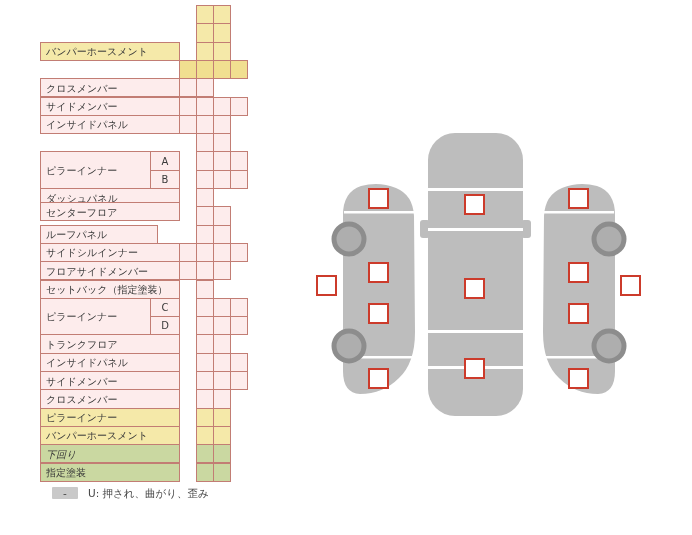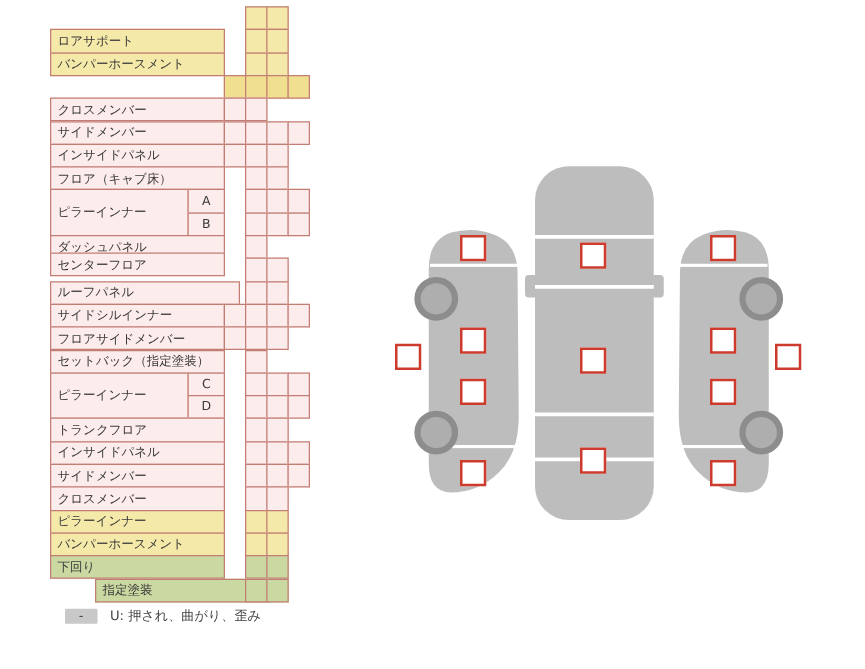--- a/index.html
+++ b/index.html
@@ -50,21 +50,20 @@
   .lg-desc{margin-left:6px;width:312px;line-height:13.5px}
 </style>
 </head>
 <body>
 
 <div id="stage">
 
   <div id="parts-table">
       <div class="tcell cell c-yellow" style="left: 156px; top: 0px; width: 18px; height: 19.3px;"></div>
       <div class="tcell cell c-yellow" style="left: 173px; top: 0px; width: 18px; height: 19.3px;"></div>
-      <div class="tcell lab c-yellow" style="left: 0px; top: 18.3px; width: 140px; height: 19.3px;">ロアサポート</div>
       <div class="tcell cell c-yellow" style="left: 156px; top: 18.3px; width: 18px; height: 19.3px;"></div>
       <div class="tcell cell c-yellow" style="left: 173px; top: 18.3px; width: 18px; height: 19.3px;"></div>
       <div class="tcell lab c-yellow" style="left: 0px; top: 36.6px; width: 140px; height: 19.3px;">バンパーホースメント</div>
       <div class="tcell cell c-yellow" style="left: 156px; top: 36.6px; width: 18px; height: 19.3px;"></div>
       <div class="tcell cell c-yellow" style="left: 173px; top: 36.6px; width: 18px; height: 19.3px;"></div>
       <div class="tcell cell c-gold" style="left: 139px; top: 54.9px; width: 18px; height: 19.3px;"></div>
       <div class="tcell cell c-gold" style="left: 156px; top: 54.9px; width: 18px; height: 19.3px;"></div>
       <div class="tcell cell c-gold" style="left: 173px; top: 54.9px; width: 18px; height: 19.3px;"></div>
       <div class="tcell cell c-gold" style="left: 190px; top: 54.9px; width: 18px; height: 19.3px;"></div>
       <div class="tcell lab c-pink" style="left: 0px; top: 73.2px; width: 140px; height: 19.3px;">クロスメンバー</div>
@@ -72,38 +71,37 @@
       <div class="tcell cell c-pink" style="left: 156px; top: 73.2px; width: 18px; height: 19.3px;"></div>
       <div class="tcell lab c-pink" style="left: 0px; top: 91.5px; width: 140px; height: 19.3px;">サイドメンバー</div>
       <div class="tcell cell c-pink" style="left: 139px; top: 91.5px; width: 18px; height: 19.3px;"></div>
       <div class="tcell cell c-pink" style="left: 156px; top: 91.5px; width: 18px; height: 19.3px;"></div>
       <div class="tcell cell c-pink" style="left: 173px; top: 91.5px; width: 18px; height: 19.3px;"></div>
       <div class="tcell cell c-pink" style="left: 190px; top: 91.5px; width: 18px; height: 19.3px;"></div>
       <div class="tcell lab c-pink" style="left: 0px; top: 109.8px; width: 140px; height: 19.3px;">インサイドパネル</div>
       <div class="tcell cell c-pink" style="left: 139px; top: 109.8px; width: 18px; height: 19.3px;"></div>
       <div class="tcell cell c-pink" style="left: 156px; top: 109.8px; width: 18px; height: 19.3px;"></div>
       <div class="tcell cell c-pink" style="left: 173px; top: 109.8px; width: 18px; height: 19.3px;"></div>
-      <div class="tcell lab c-pink" style="left: 0px; top: 128.1px; width: 140px; height: 19.3px;">フロア（キャブ床）</div>
       <div class="tcell cell c-pink" style="left: 156px; top: 128.1px; width: 18px; height: 19.3px;"></div>
       <div class="tcell cell c-pink" style="left: 173px; top: 128.1px; width: 18px; height: 19.3px;"></div>
       <div class="tcell lab c-pink span" style="left: 0px; top: 146.4px; width: 111px; height: 37.6px;">ピラーインナー</div>
       <div class="tcell sub c-pink" style="left: 110px; top: 146.4px; width: 30px; height: 19.3px;">A</div>
       <div class="tcell cell c-pink" style="left: 156px; top: 146.4px; width: 18px; height: 19.3px;"></div>
       <div class="tcell cell c-pink" style="left: 173px; top: 146.4px; width: 18px; height: 19.3px;"></div>
       <div class="tcell cell c-pink" style="left: 190px; top: 146.4px; width: 18px; height: 19.3px;"></div>
       <div class="tcell sub c-pink" style="left: 110px; top: 164.7px; width: 30px; height: 19.3px;">B</div>
       <div class="tcell cell c-pink" style="left: 156px; top: 164.7px; width: 18px; height: 19.3px;"></div>
       <div class="tcell cell c-pink" style="left: 173px; top: 164.7px; width: 18px; height: 19.3px;"></div>
       <div class="tcell cell c-pink" style="left: 190px; top: 164.7px; width: 18px; height: 19.3px;"></div>
       <div class="tcell lab c-pink" style="left: 0px; top: 183px; width: 140px; height: 19.3px;">ダッシュパネル</div>
       <div class="tcell cell c-pink" style="left: 156px; top: 183px; width: 18px; height: 19.3px;"></div>
       <div class="tcell lab c-pink" style="left: 0px; top: 197px; width: 140px; height: 19.3px;">センターフロア</div>
       <div class="tcell cell c-pink" style="left: 156px; top: 201.3px; width: 18px; height: 19.3px;"></div>
       <div class="tcell cell c-pink" style="left: 173px; top: 201.3px; width: 18px; height: 19.3px;"></div>
-      <div class="tcell lab c-pink" style="left: 0px; top: 219.6px; width: 152px; height: 19.3px;">ルーフパネル</div>
+      <div class="tcell lab c-pink" style="left: 0px; top: 219.6px; width: 118px; height: 19.3px;">ルーフパネル</div>
       <div class="tcell cell c-pink" style="left: 156px; top: 219.6px; width: 18px; height: 19.3px;"></div>
       <div class="tcell cell c-pink" style="left: 173px; top: 219.6px; width: 18px; height: 19.3px;"></div>
       <div class="tcell lab c-pink" style="left: 0px; top: 237.9px; width: 140px; height: 19.3px;">サイドシルインナー</div>
       <div class="tcell cell c-pink" style="left: 139px; top: 237.9px; width: 18px; height: 19.3px;"></div>
       <div class="tcell cell c-pink" style="left: 156px; top: 237.9px; width: 18px; height: 19.3px;"></div>
       <div class="tcell cell c-pink" style="left: 173px; top: 237.9px; width: 18px; height: 19.3px;"></div>
       <div class="tcell cell c-pink" style="left: 190px; top: 237.9px; width: 18px; height: 19.3px;"></div>
       <div class="tcell lab c-pink" style="left: 0px; top: 256.2px; width: 140px; height: 19.3px;">フロアサイドメンバー</div>
       <div class="tcell cell c-pink" style="left: 139px; top: 256.2px; width: 18px; height: 19.3px;"></div>
       <div class="tcell cell c-pink" style="left: 156px; top: 256.2px; width: 18px; height: 19.3px;"></div>
@@ -132,24 +130,24 @@
       <div class="tcell cell c-pink" style="left: 190px; top: 366px; width: 18px; height: 19.3px;"></div>
       <div class="tcell lab c-pink" style="left: 0px; top: 384.3px; width: 140px; height: 19.3px;">クロスメンバー</div>
       <div class="tcell cell c-pink" style="left: 156px; top: 384.3px; width: 18px; height: 19.3px;"></div>
       <div class="tcell cell c-pink" style="left: 173px; top: 384.3px; width: 18px; height: 19.3px;"></div>
       <div class="tcell lab c-yellow" style="left: 0px; top: 402.6px; width: 140px; height: 19.3px;">ピラーインナー</div>
       <div class="tcell cell c-yellow" style="left: 156px; top: 402.6px; width: 18px; height: 19.3px;"></div>
       <div class="tcell cell c-yellow" style="left: 173px; top: 402.6px; width: 18px; height: 19.3px;"></div>
       <div class="tcell lab c-yellow" style="left: 0px; top: 420.9px; width: 140px; height: 19.3px;">バンパーホースメント</div>
       <div class="tcell cell c-yellow" style="left: 156px; top: 420.9px; width: 18px; height: 19.3px;"></div>
       <div class="tcell cell c-yellow" style="left: 173px; top: 420.9px; width: 18px; height: 19.3px;"></div>
-      <div class="tcell lab c-green" style="left: 0px; top: 439.2px; width: 140px; height: 19.3px;">下回り</div>
+      <div class="tcell lab c-green" style="left: 0px; top: 439.2px; width: 140px; height: 19.3px; font-style: italic;">下回り</div>
       <div class="tcell cell c-green" style="left: 156px; top: 439.2px; width: 18px; height: 19.3px;"></div>
       <div class="tcell cell c-green" style="left: 173px; top: 439.2px; width: 18px; height: 19.3px;"></div>
-      <div class="tcell lab c-green" style="left: 0px; top: 457.5px; width: 140px; height: 19.3px; margin-left: 36px;">指定塗装</div>
+      <div class="tcell lab c-green" style="left: 0px; top: 457.5px; width: 140px; height: 19.3px;">指定塗装</div>
       <div class="tcell cell c-green" style="left: 156px; top: 457.5px; width: 18px; height: 19.3px;"></div>
       <div class="tcell cell c-green" style="left: 173px; top: 457.5px; width: 18px; height: 19.3px;"></div>
     </div>
 
   <div id="diagram">
     <svg viewBox="0 0 692 535" width="692" height="535">
       <g>
         <rect class="car" x="428" y="133" width="95" height="283" rx="27"></rect>
         <rect class="car" x="420" y="220" width="10" height="18" rx="3"></rect>
         <rect class="car" x="521" y="220" width="10" height="18" rx="3"></rect>

